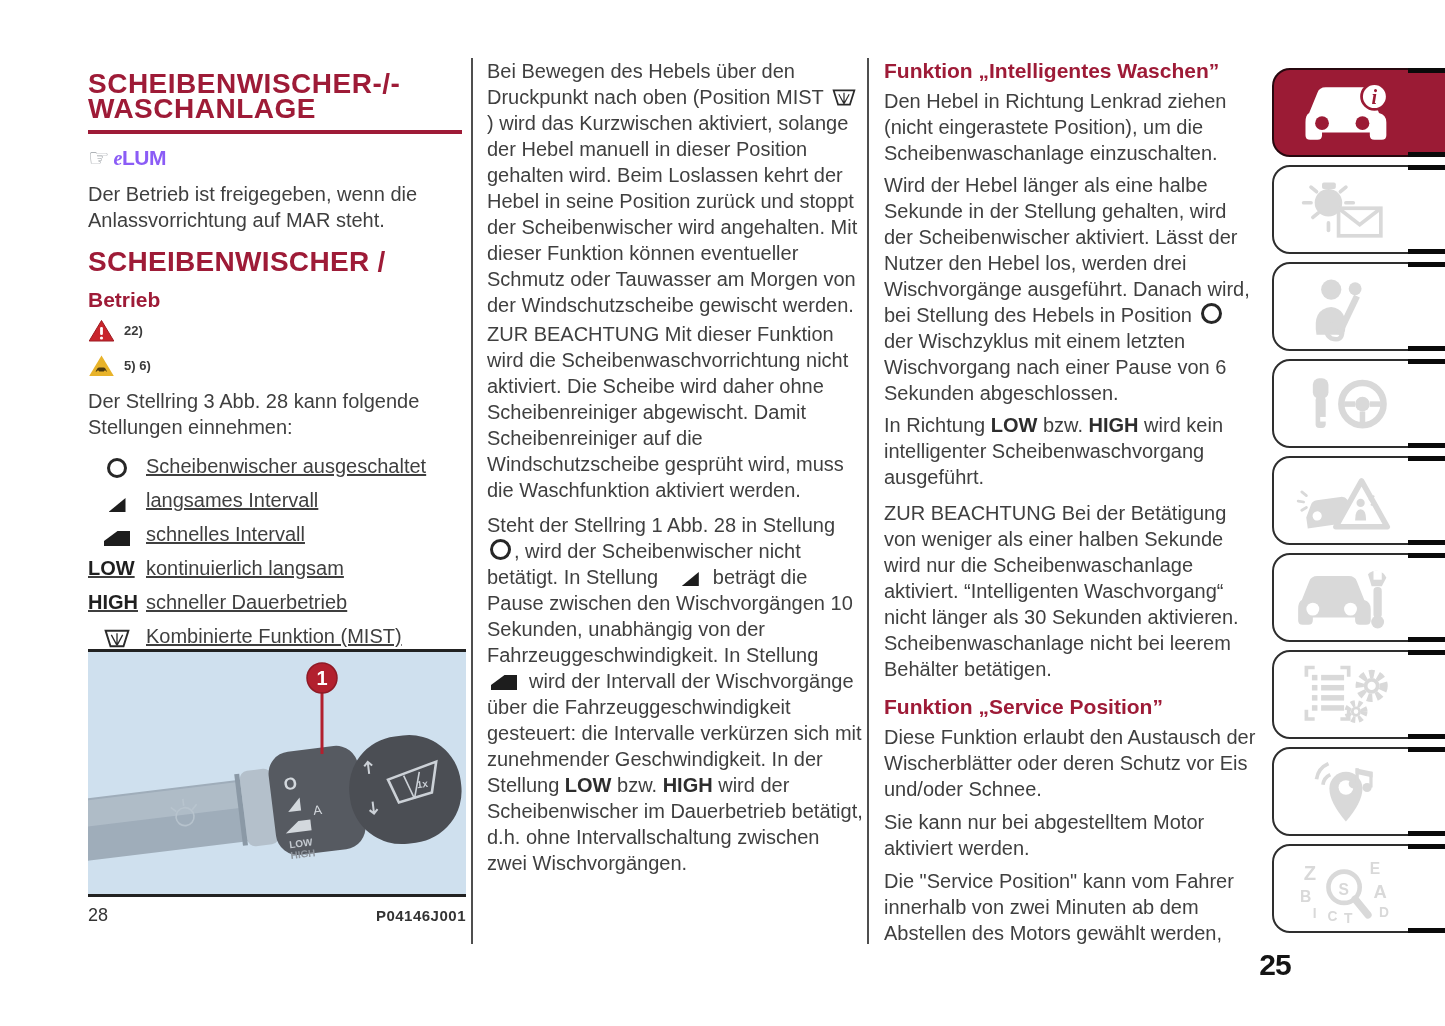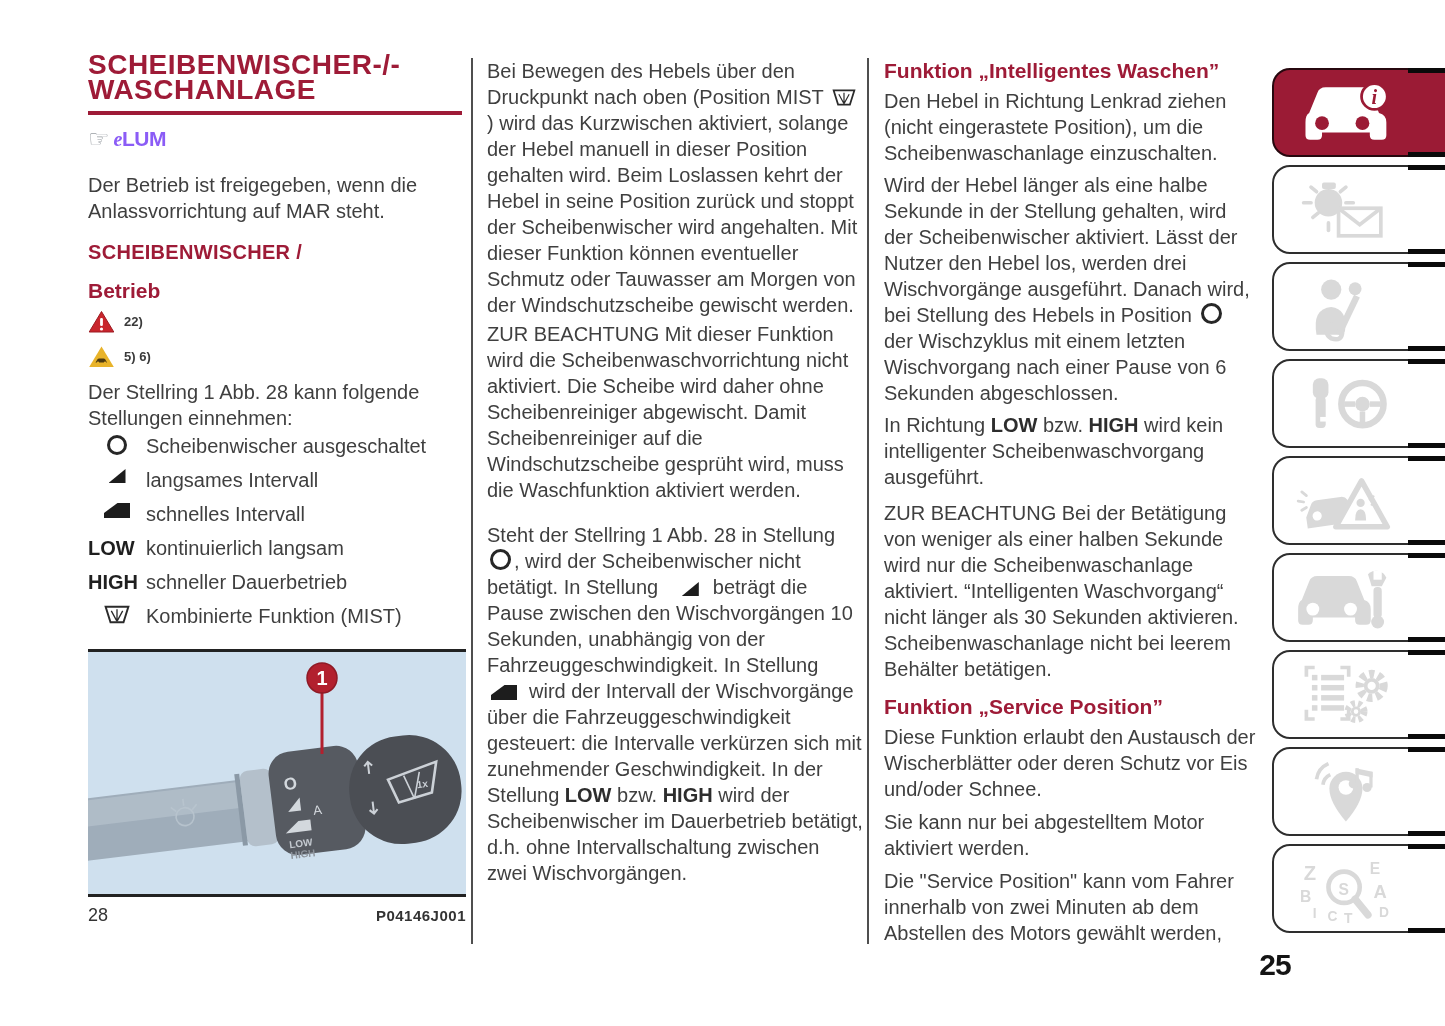--- a/index.html
+++ b/index.html
@@ -3,52 +3,52 @@
 <meta charset="utf-8">
 <style>
   html,body{margin:0;padding:0;}
   body{
     width:1445px;height:1026px;position:relative;overflow:hidden;
     background:#ffffff;color:#3f3f3f;
     font-family:"Liberation Sans", sans-serif;
   }
   
   .col{position:absolute;top:58px;}
-  .col-left{left:88px;width:380px;top:52px;}
+  .col-left{left:88px;width:380px;top:71px;}
   .col-mid{left:487px;width:376px;}
   .col-right{left:884px;width:372px;}
   .vdivider{position:absolute;top:58px;width:2px;height:886px;background:#4f4f4f;}
   .vdivider.d1{left:471px;}
   .vdivider.d2{left:867px;}
 
   
   .body-txt{font-size:20px;line-height:26px;color:#3f3f3f;}
   p{margin:0 0 3px 0;}
-  .gap-top{margin-top:19px;}
+  .gap-top{margin-top:9px;}
   b{color:#2d2d2d;}
 
   .main-title{color:#9e1b37;font-weight:bold;font-size:28px;line-height:25px;letter-spacing:.5px;}
   .title-rule{height:4px;background:#9e1b37;width:374px;margin:9px 0 0 0;}
-  .section-h{color:#9e1b37;font-weight:bold;font-size:20px;line-height:25px;letter-spacing:.3px;margin-top:16px;}
+  .section-h{color:#9e1b37;font-weight:bold;font-size:28px;line-height:25px;letter-spacing:.3px;margin-top:16px;}
   .sub-h{color:#9e1b37;font-weight:bold;font-size:21px;margin-top:14px;}
   .red-h{color:#9e1b37;font-weight:bold;font-size:21px;line-height:26px;margin:0 0 4px 0;}
 
   
   .elum-row{margin-top:10px;display:flex;align-items:center;height:28px;}
   .hand-glyph{font-size:24px;color:#979ca1;margin-right:4px;}
   .elum-txt{color:#8b5cf6;font-size:21px;font-weight:bold;letter-spacing:-.5px;}
   .elum-txt .e{font-family:"Liberation Serif",serif;font-style:italic;font-weight:bold;font-size:20px;}
 
   
   .warn-row{display:flex;align-items:center;height:33px;margin-top:2px;}
   .warn-ref{font-size:13px;font-weight:bold;color:#3a3a3a;margin-left:9px;}
 
   
   .pos-list{margin-top:4px;}
-  .pos-row{display:flex;align-items:flex-start;height:34px;}
+  .pos-row{display:flex;align-items:flex-end;height:34px;text-decoration:underline;}
   .pos-sym{width:58px;display:flex;align-items:center;}
   .pos-sym.center{justify-content:center;}
   .pos-label{font-size:20px;color:#3f3f3f;}
   .sym-text{font-weight:bold;font-size:20px;color:#1f1f1f;}
   .circle-glyph{display:inline-block;width:14px;height:14px;border:3px solid #272727;border-radius:50%;}
   .wedge-sm{display:inline-block;width:17px;height:14px;background:#1d1d1d;
     clip-path:polygon(100% 0,100% 100%,0 100%);}
   .wedge-lg{display:inline-block;width:26px;height:15px;background:#1d1d1d;
     clip-path:polygon(0 100%,0 66%,52% 0,100% 0,100% 100%);}
   .inline-glyph{display:inline-block;vertical-align:-2px;margin:0 3px;}
@@ -113,21 +113,21 @@
   <div class="warn-row">
     <svg width="27" height="24" viewBox="0 0 27 24">
       <path d="M13.5 1.5 L25.8 22 H1.2 Z" fill="#e8b32a" stroke="#b78а1e" stroke-width="1" stroke-linejoin="round"></path>
       <path d="M7.5 17.5 l2-3.2 q.5-.9 1.6-.9 h4.5 q1.1 0 1.6.9 l1.8 3.2 z" fill="#4c3a10"></path>
       <circle cx="10" cy="17.5" r="1.1" fill="#e8b32a"></circle>
       <circle cx="17" cy="17.5" r="1.1" fill="#e8b32a"></circle>
     </svg>
     <span class="warn-ref">5) 6)</span>
   </div>
 
-  <p class="body-txt" style="margin-top:6px;">Der Stellring 1 Abb. 28 kann folgende Stellungen einnehmen:</p>
+  <p class="body-txt" style="margin-top:6px;">Der Stellring 3 Abb. 28 kann folgende Stellungen einnehmen:</p>
 
   <div class="pos-list">
     <div class="pos-row">
       <span class="pos-sym center">
           <span class="circle-glyph"></span>
         </span>
       <span class="pos-label">Scheibenwischer ausgeschaltet</span>
     </div>
     <div class="pos-row">
       <span class="pos-sym center">

